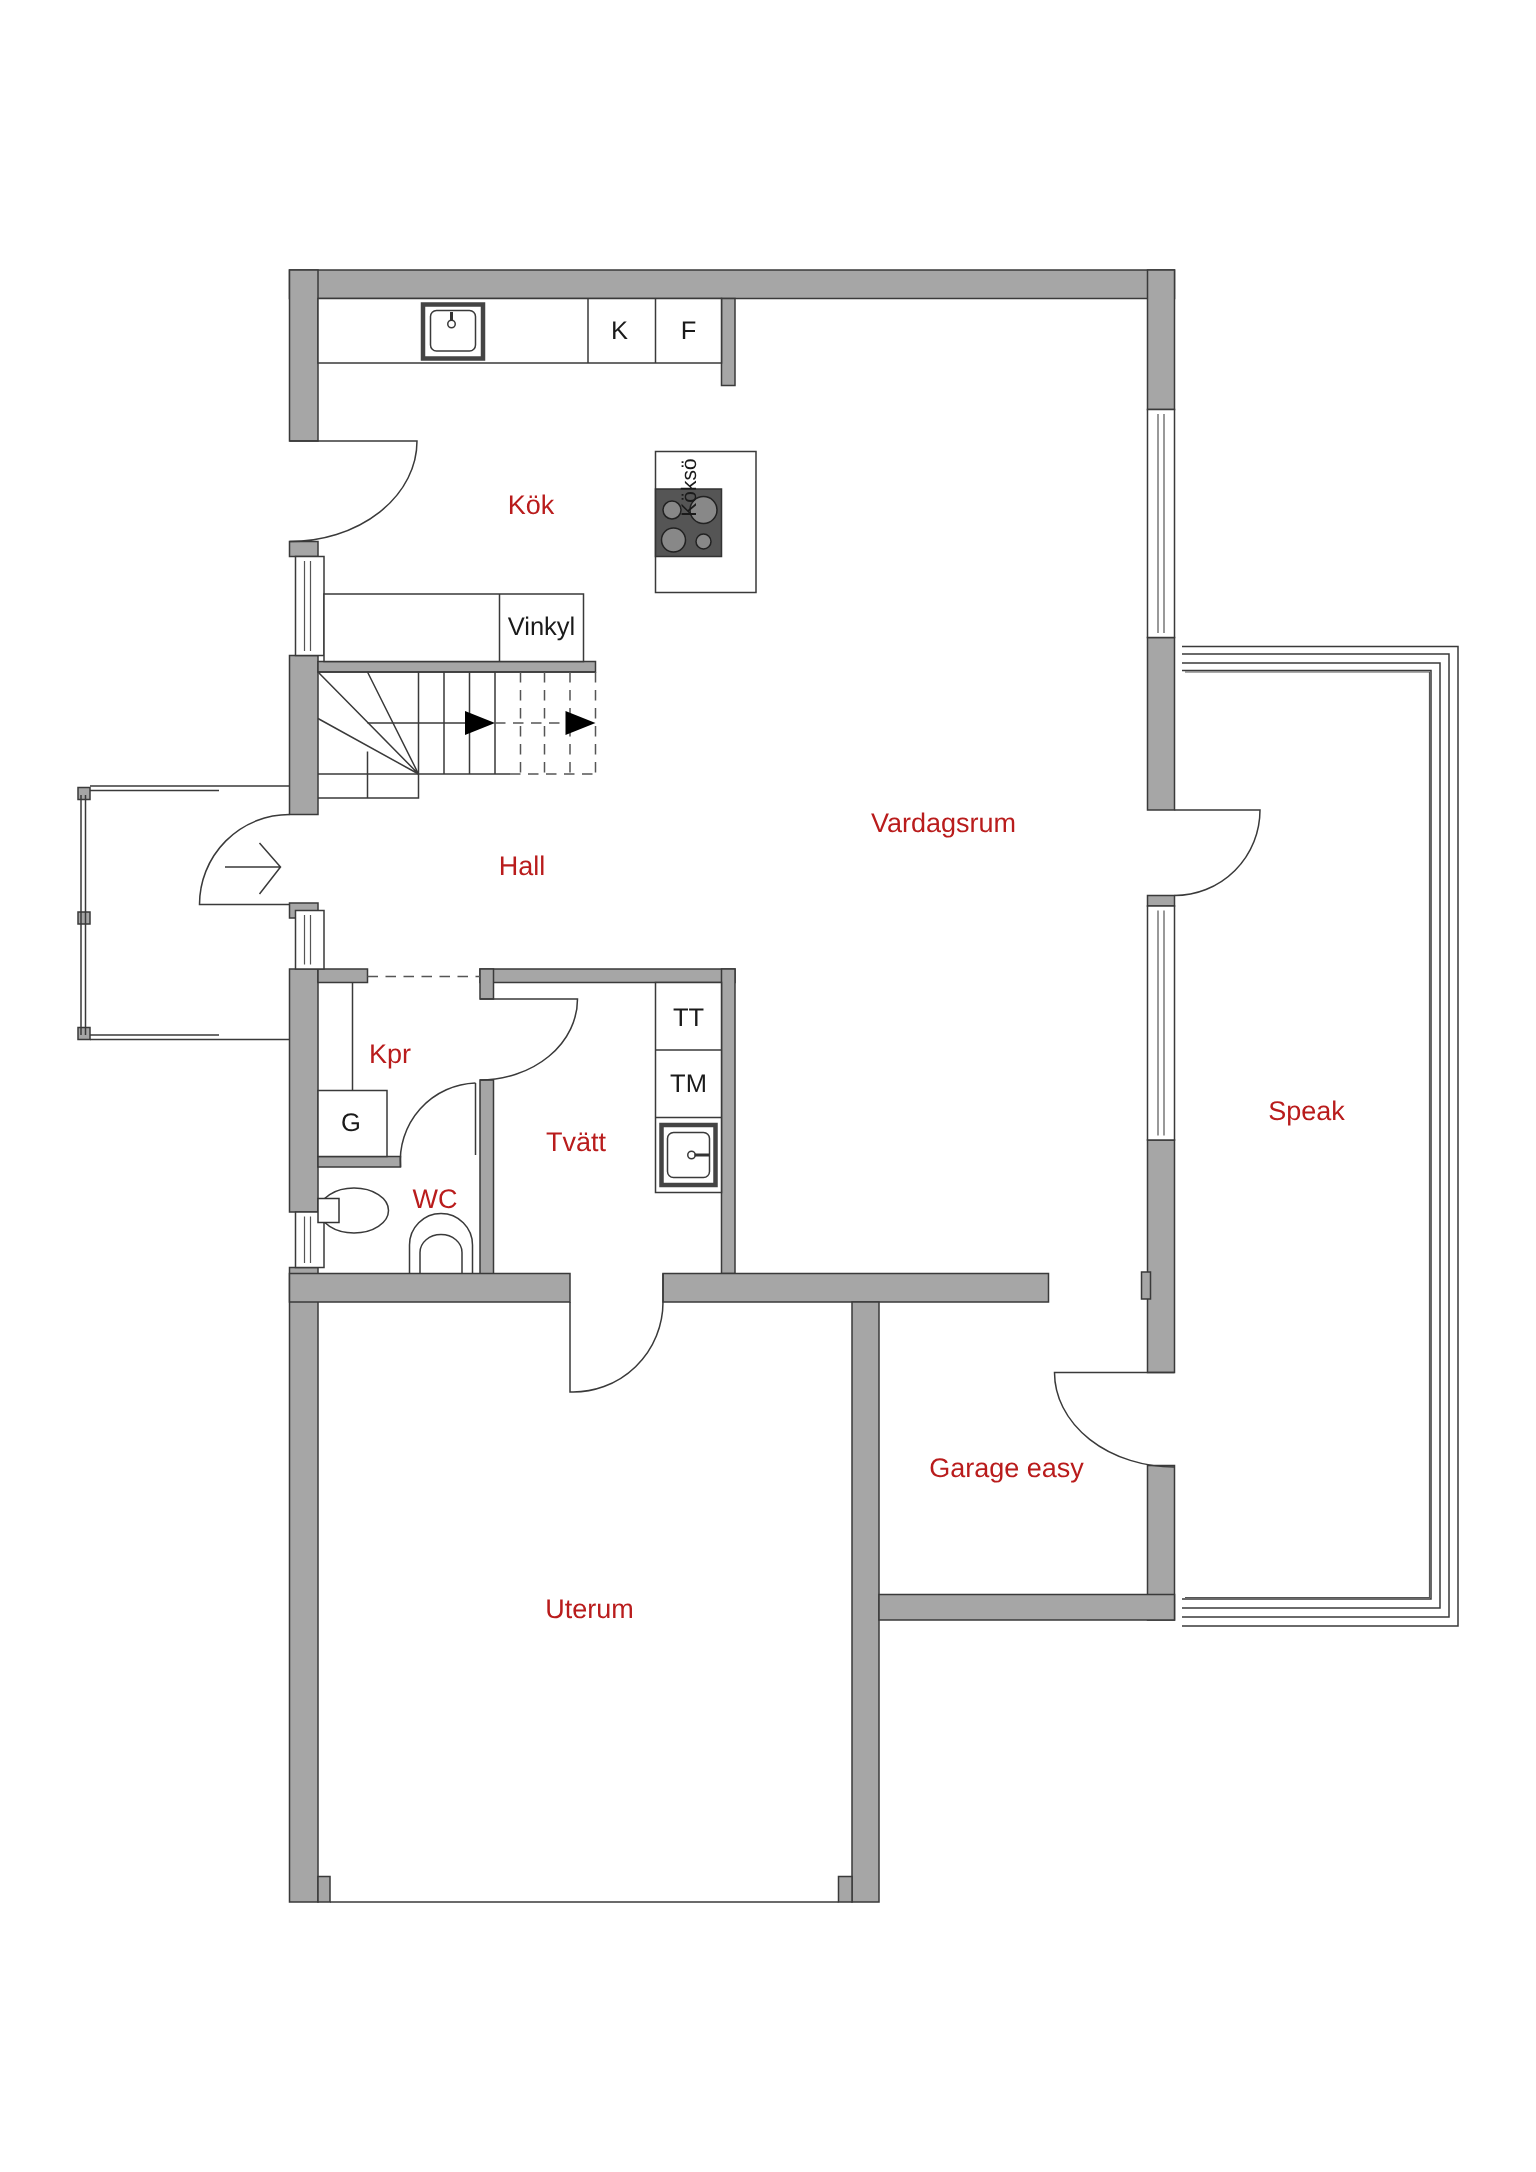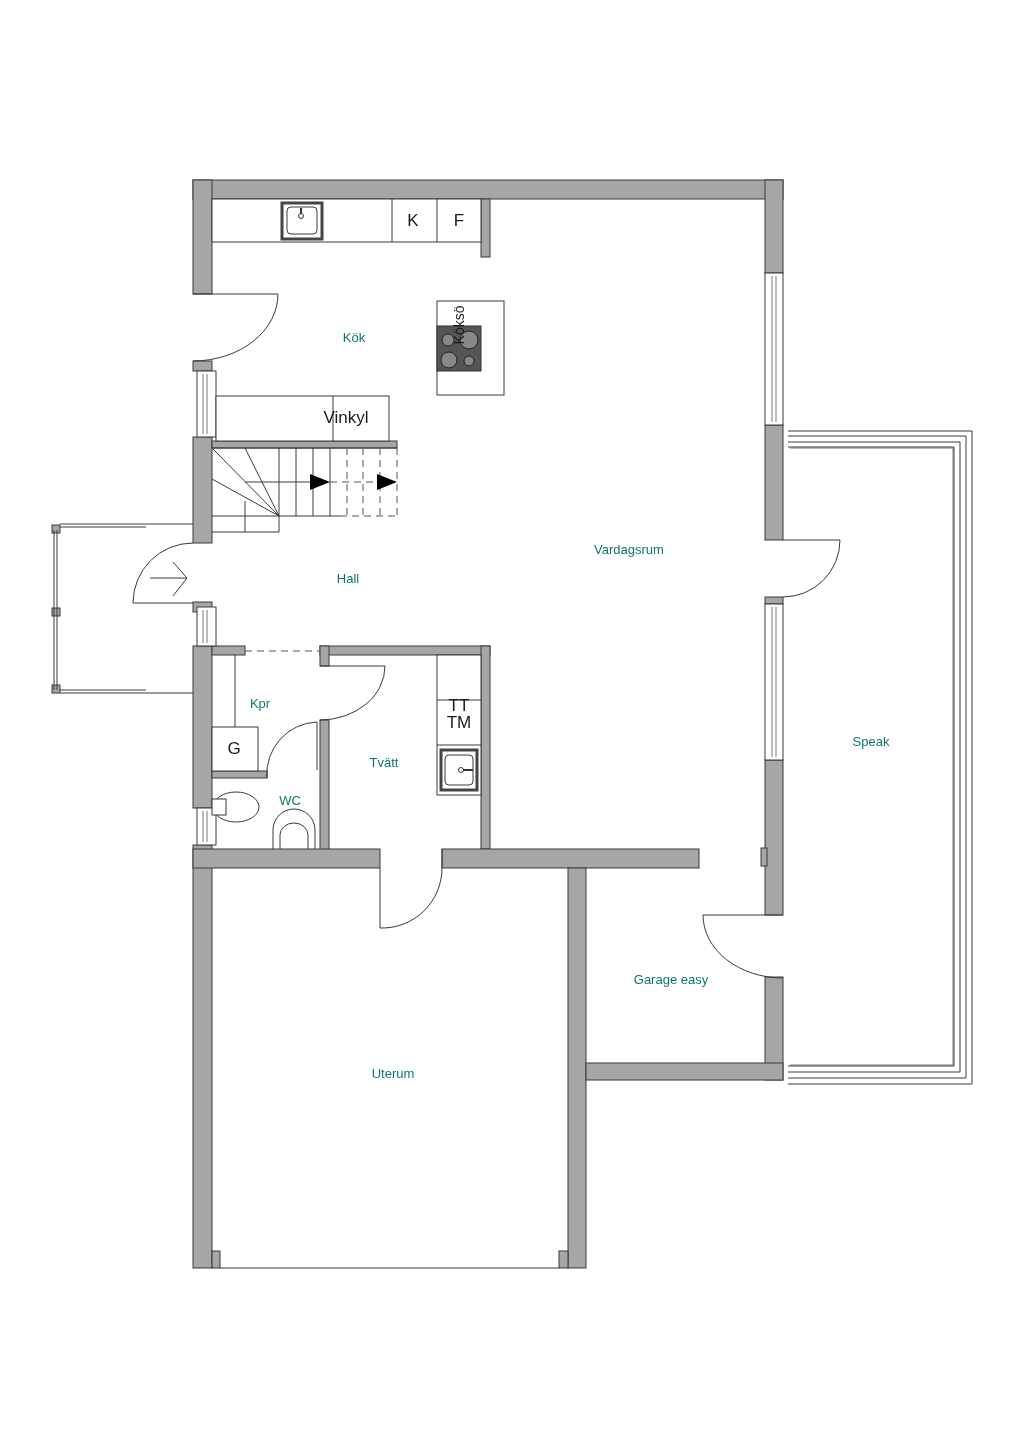--- a/index.html
+++ b/index.html
@@ -6,21 +6,21 @@
   body { width: 1024px; height: 1448px; position: relative; overflow: hidden;
          font-family: "Liberation Sans", "DejaVu Sans", sans-serif; }
   #plan { position: absolute; left: 0; top: 0; width: 1024px; height: 1448px; }
   .wall { fill: #a6a6a6; stroke: #3a3a3a; stroke-width: 1; }
   .line { fill: none; stroke: #3a3a3a; stroke-width: 1; }
   .thin { fill: none; stroke: #555; stroke-width: 0.8; }
   .dash { fill: none; stroke: #555; stroke-width: 1; stroke-dasharray: 7 5; }
   .win  { fill: #ffffff; stroke: #3a3a3a; stroke-width: 1; }
   .counter { fill: #ffffff; stroke: #3a3a3a; stroke-width: 1; }
   .door-arc { fill: none; stroke: #3a3a3a; stroke-width: 1; }
-  .label { position: absolute; color: #0f766e; font-size: 13px; white-space: nowrap;
+  .label { position: absolute; color: #b91c1c; font-size: 18px; white-space: nowrap;
            transform: translate(-50%, -50%); }
   .appliance-label { position: absolute; font-size: 17px; color: #1a1a1a; transform: translate(-50%, -50%); }
   .rot { position: absolute; font-size: 14px; color: #1a1a1a; transform: translate(-50%, -50%) rotate(-90deg); }
 </style>
 </head>
 <body>
 
 <svg id="plan" viewBox="0 0 1024 1448" xmlns="http://www.w3.org/2000/svg">
 
   <g>
@@ -188,17 +188,17 @@
 <div class="label" style="left:348px;top:578px">Hall</div>
 <div class="label" style="left:260px;top:703px">Kpr</div>
 <div class="label" style="left:384px;top:762px">Tvätt</div>
 <div class="label" style="left:290px;top:800px">WC</div>
 <div class="label" style="left:871px;top:741px">Speak</div>
 <div class="label" style="left:671px;top:979px">Garage easy</div>
 <div class="label" style="left:393px;top:1073px">Uterum</div>
 
 <div class="appliance-label" style="left:413px;top:221px">K</div>
 <div class="appliance-label" style="left:459px;top:221px">F</div>
-<div class="appliance-label" style="left:346px;top:418px">Vinkyl</div>
-<div class="appliance-label" style="left:459px;top:706px">TT</div>
+<div class="appliance-label" style="left:361px;top:418px">Vinkyl</div>
+<div class="appliance-label" style="left:459px;top:679px">TT</div>
 <div class="appliance-label" style="left:459px;top:723px">TM</div>
 <div class="appliance-label" style="left:234px;top:749px">G</div>
 <div class="rot" style="left:459px;top:325px">Köksö</div>
 
 </body></html>

